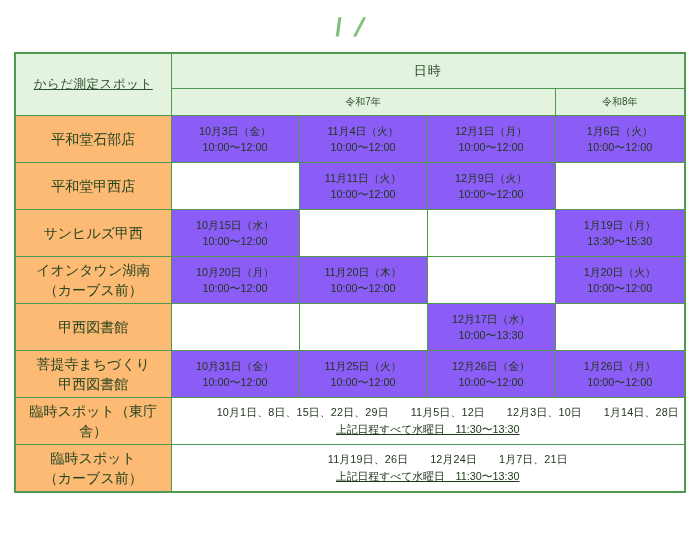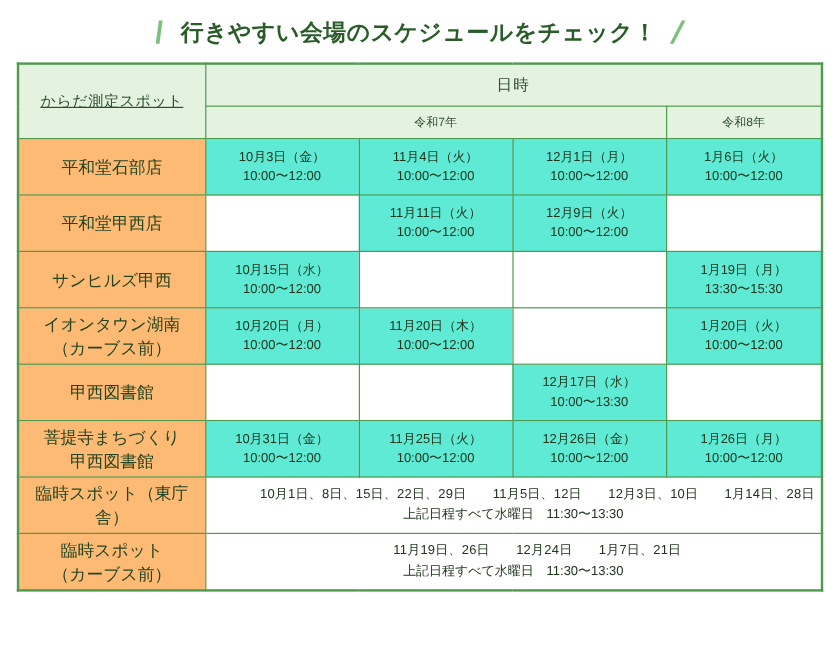--- a/index.html
+++ b/index.html
@@ -96,51 +96,50 @@
   }
   .spot-cell {
     background: #fdba74;
     font-size: 14px;
     color: #24441f;
     height: 46px;
     line-height: 1.45;
     padding: 2px 2px;
   }
   .data-cell {
-    background: #5eead4;
+    background: #8b5cf6;
     font-size: 10.8px;
     color: #20371d;
     line-height: 1.5;
     height: 46px;
     padding: 2px 1px;
   }
   .data-cell .l1, .data-cell .l2 { display: block; white-space: nowrap; }
   .wide-cell {
     background: #ffffff;
     font-size: 10.8px;
     color: #20371d;
     line-height: 1.6;
     padding: 4px 6px;
   }
   .wide-cell .row1 { display: block; white-space: nowrap; letter-spacing: 0.2px; padding-left: 40px; }
-  .wide-cell .row2 { display: block; white-space: nowrap; }
+  .wide-cell .row2 { display: block; white-space: nowrap; text-decoration: underline; }
   .empty-cell { background: #ffffff; }
   .col-a { width: 128px; }
   .col-b { width: 128px; }
   .col-c { width: 128px; }
   .col-d { width: 130px; }
 </style>
 </head>
 <body>
 
 <div class="page">
 
   <div class="heading">
     <span class="slash left">\</span>
-    <span class="heading-text">行きやすい会場のスケジュールをチェック！</span>
     <span class="slash right">/</span>
   </div>
 
   <div class="table-wrap">
     <table class="schedule">
       <colgroup>
         <col style="width:156px">
         <col class="col-a">
         <col class="col-b">
         <col class="col-c">

